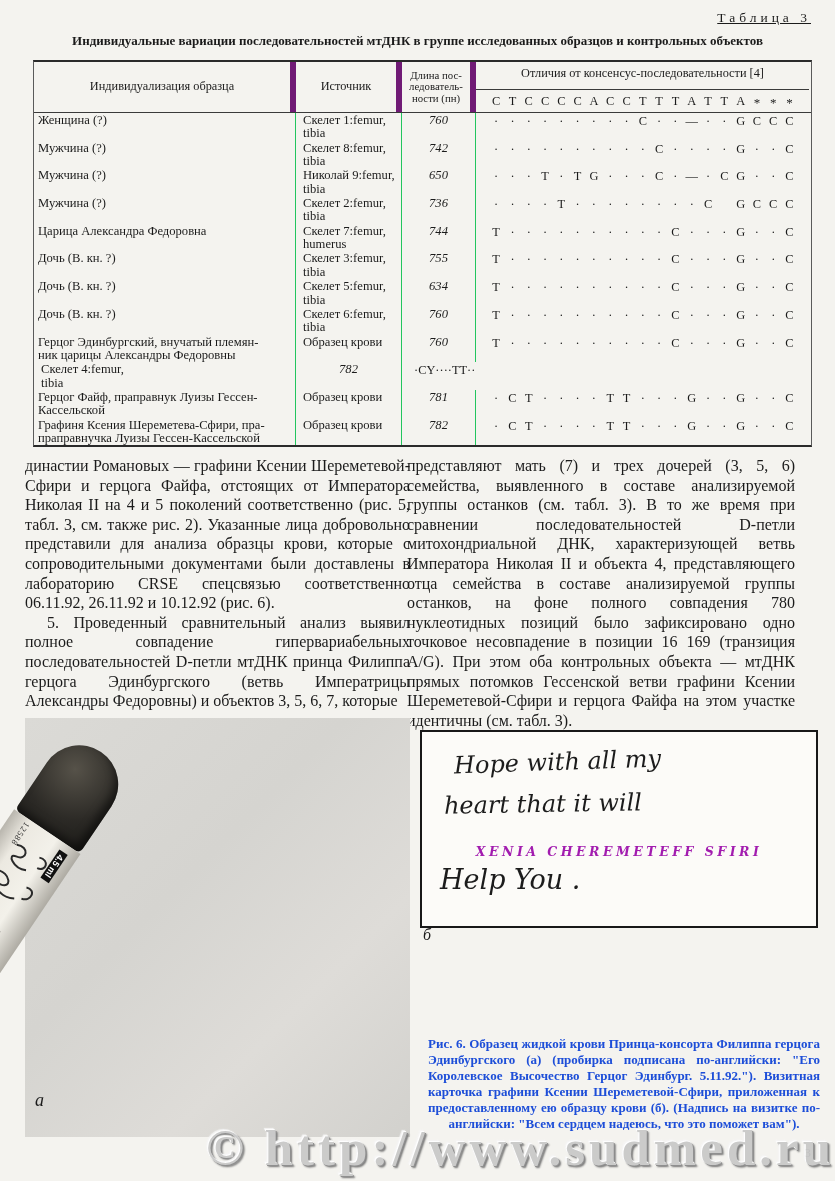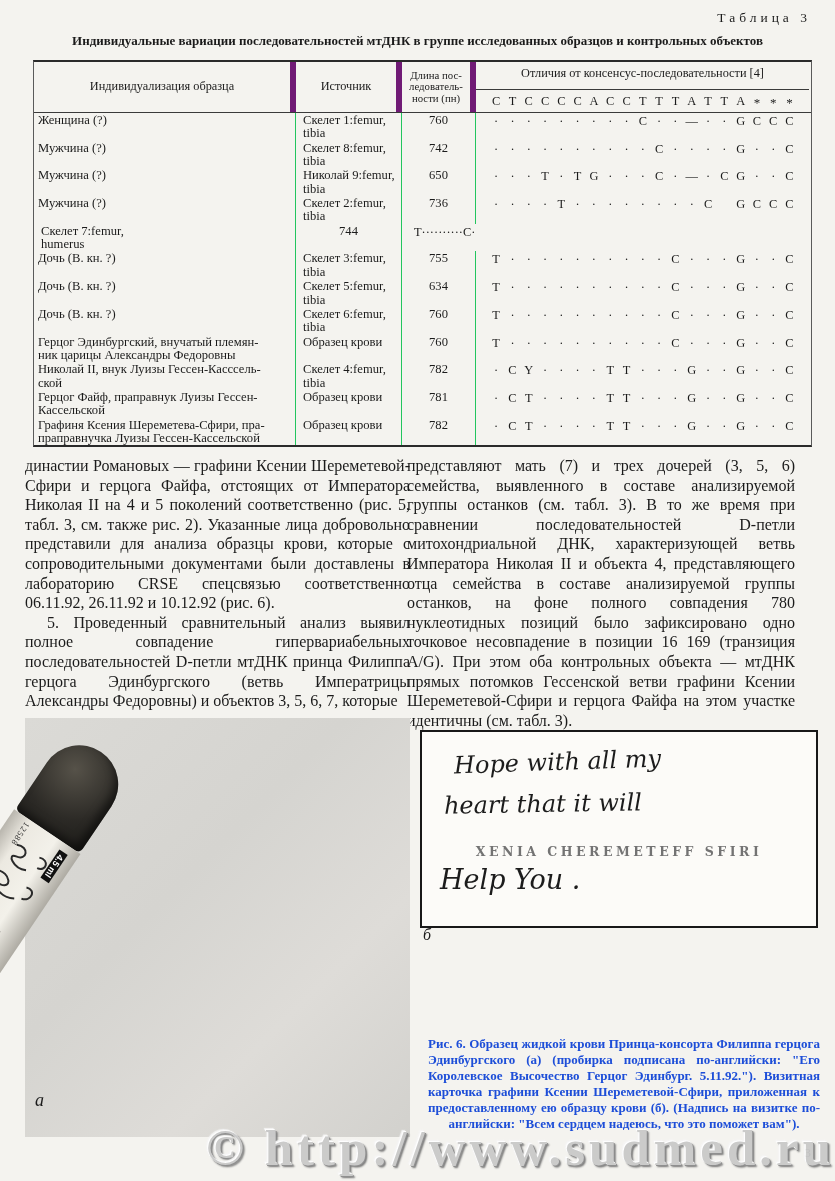--- a/index.html
+++ b/index.html
@@ -1,19 +1,19 @@
 <!DOCTYPE html>
 <html><head>
 <meta charset="utf-8">
 <style>
   html,body{margin:0;padding:0;}
   .page{position:relative;width:835px;height:1181px;background:#f4f3ef;overflow:hidden;
         font-family:"Liberation Serif",serif;color:#1b1b1b;}
   
-  .tbl-label{position:absolute;top:10px;right:24px;font-size:13.5px;letter-spacing:4px;}
+  .tbl-label{position:absolute;top:10px;right:24px;font-size:13.5px;letter-spacing:4px;text-decoration:underline;}
   .tbl-title{position:absolute;top:33px;left:60px;width:715px;text-align:center;
              font-weight:bold;font-size:13px;line-height:15px;}
   
   .mt-table{position:absolute;left:33px;top:60px;width:777px;background:transparent;
             border-top:2px solid #2a2a2a;border-bottom:2px solid #2a2a2a;
             border-left:1px solid #5a5a5a;border-right:1px solid #5a5a5a;font-size:12.6px;}
   .tr{display:grid;grid-template-columns:262px 106px 74px 333px;}
   .thead{border-bottom:1px solid #3a3a3a;height:50px;}
   .hc{border-right:6px solid #701a75;display:flex;align-items:center;justify-content:center;
       text-align:center;font-size:12.3px;line-height:13.5px;}
@@ -21,21 +21,21 @@
   .hc4{display:flex;flex-direction:column;}
   .diff-label{text-align:center;padding:4px 0 8px 0;border-bottom:1px solid #3a3a3a;font-size:12.3px;}
   .seq{display:flex;padding-left:12px;align-items:center;flex:1;}
   .tok{width:16.3px;text-align:center;font-size:12.4px;}
   .tok.star{font-size:13px;line-height:8px;padding-top:4px;}
   .row{height:27.7px;}
   .cell{border-right:1px solid #22c55e;overflow:hidden;line-height:13.4px;padding-top:1px;}
   .cell.last{border-right:none;}
   .c-name{padding-left:4px;padding-right:2px;}
   .c-source{padding-left:7px;}
-  .c-len{text-align:center;}
+  .c-len{text-align:center;font-style:italic;}
   .c-diff{display:flex;padding-left:12px;padding-top:2px;border-right:none;}
   
   .text-col{position:absolute;top:456px;font-size:16px;line-height:19.6px;text-align:justify;}
   .text-col p{margin:0;}
   .text-col p.indent{text-indent:22px;}
   .col-left{left:25px;width:385px;}
   .col-right{left:407px;width:388px;}
   
   .photo{position:absolute;left:25px;top:718px;width:385px;height:419px;
          background:linear-gradient(135deg,#dbdad6 0%,#d5d4d0 40%,#dedcd8 70%,#d2d1cd 100%);}
@@ -54,21 +54,21 @@
   .scrawl{position:absolute;top:20px;left:14px;}
   .ph-label{position:absolute;left:10px;bottom:26px;font-style:italic;font-size:18px;}
   
   .card{position:absolute;left:420px;top:730px;width:394px;height:194px;
         background:#fcfbf8;border:2px solid #181818;}
   .script{position:absolute;font-style:italic;font-size:24px;color:#1c1c1c;
           font-family:"DejaVu Serif",serif;white-space:nowrap;}
   .s1{top:16px;left:32px;transform:rotate(-2deg);}
   .s2{top:58px;left:22px;transform:rotate(-1deg);}
   .printed{position:absolute;top:112px;left:0;width:100%;text-align:center;font-weight:bold;
-           font-size:12.5px;letter-spacing:3.5px;color:#737373;font-family:"DejaVu Serif",serif;}
+           font-size:12.5px;letter-spacing:3.5px;color:#a21caf;font-family:"DejaVu Serif",serif;font-style:italic;}
   .s4{top:132px;left:18px;font-size:27px;}
   .card-label{position:absolute;left:423px;top:926px;font-style:italic;font-size:16px;}
   
   .caption{position:absolute;left:428px;top:1036px;width:392px;font-size:13px;font-weight:bold;
            line-height:15.9px;text-align:justify;text-align-last:center;color:#1d4ed8;}
   
   .pageno{position:absolute;right:24px;bottom:20px;font-size:13.5px;}
   .watermark{position:absolute;left:0;bottom:4px;width:100%;text-align:right;white-space:nowrap;
              font-family:"Liberation Serif",serif;font-weight:bold;font-size:51px;letter-spacing:4px;
              color:#c9c9c9;opacity:.95;
@@ -241,20 +241,23 @@
             <span class="tok">C</span>
             <span class="tok"></span>
             <span class="tok">G</span>
             <span class="tok">C</span>
             <span class="tok">C</span>
             <span class="tok">C</span>
           </div>
     </div>
 
     <div class="tr row">
+      <div class="cell c-name">
+            <div>Царица Александра Федоровна</div>
+          </div>
       <div class="cell c-source">
             <div>Скелет 7:femur,</div>
             <div>humerus</div>
           </div>
       <div class="cell c-len">744</div>
       <div class="cell c-diff last">
             <span class="tok">T</span>
             <span class="tok">·</span>
             <span class="tok">·</span>
             <span class="tok">·</span>
@@ -398,24 +401,20 @@
             <span class="tok">·</span>
             <span class="tok">·</span>
             <span class="tok">G</span>
             <span class="tok">·</span>
             <span class="tok">·</span>
             <span class="tok">C</span>
           </div>
     </div>
 
     <div class="tr row">
-      <div class="cell c-name">
-            <div>Николай II, внук Луизы Гессен-Касссель-</div>
-            <div>ской</div>
-          </div>
       <div class="cell c-source">
             <div>Скелет 4:femur,</div>
             <div>tibia</div>
           </div>
       <div class="cell c-len">782</div>
       <div class="cell c-diff last">
             <span class="tok">·</span>
             <span class="tok">C</span>
             <span class="tok">Y</span>
             <span class="tok">·</span>

